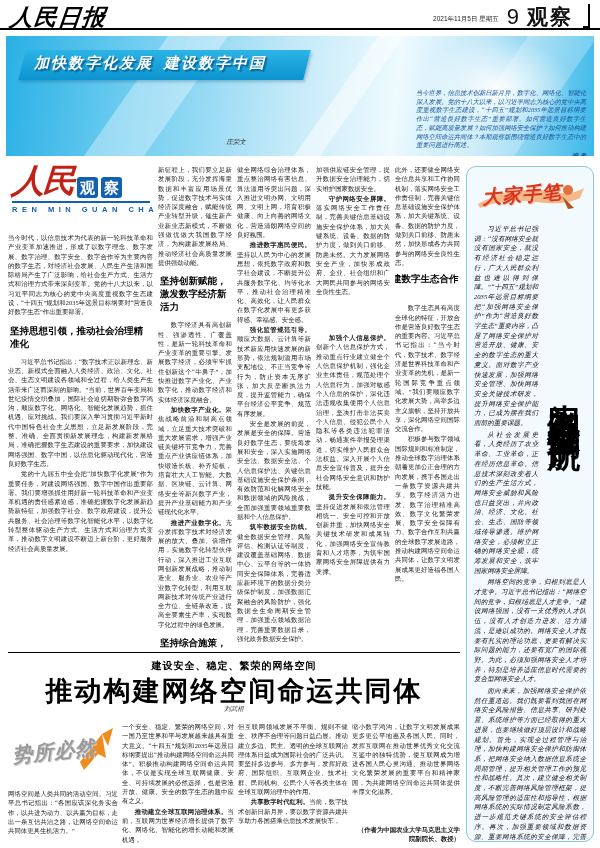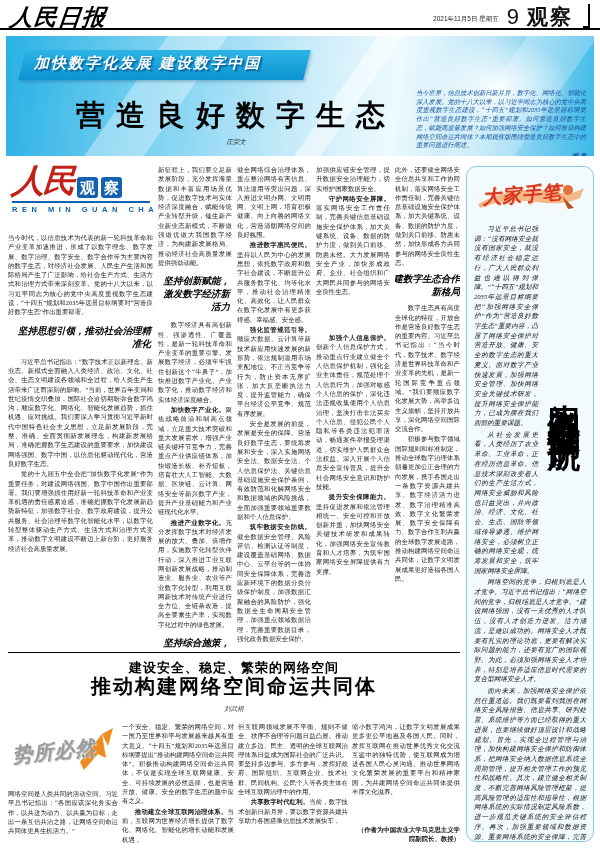--- a/index.html
+++ b/index.html
@@ -1,18 +1,18 @@
 <!DOCTYPE html>
 <html><head>
 <meta charset="utf-8">
 <style>
   html,body{margin:0;padding:0;background:#e9e9e9;}
   .page{position:relative;width:600px;height:848px;background:#ffffff;margin:0 auto;overflow:hidden;
         font-family:"Liberation Serif","DejaVu Serif",serif;color:#1a1a1a;}
-  .sans{font-family:Liberation Sans, sans-serif;}
+  .sans{font-family:Liberation Mono, monospace;}
 
   
   .masthead-name{position:absolute;left:10px;top:2px;font-size:23px;font-weight:bold;font-style:italic;
                  letter-spacing:1px;transform:skewX(-6deg);color:#000;}
   .masthead-right{position:absolute;right:10px;top:4px;display:flex;align-items:flex-end;gap:8px;}
   .masthead-date{font-size:6.5px;color:#222;padding-bottom:4px;font-family:"Liberation Sans",sans-serif;}
   .masthead-pagenum{font-size:22px;line-height:22px;color:#111;font-family:"Liberation Sans",sans-serif;}
   .masthead-section{font-size:21px;line-height:22px;font-weight:bold;color:#111;letter-spacing:2px;}
   .masthead-bracket{display:inline-block;width:5px;height:22px;border-right:2px solid #000;border-bottom:2px solid #000;margin-left:2px;}
   .hdr-rule{position:absolute;left:0;right:0;top:28px;height:2px;background:#000;}
@@ -46,42 +46,42 @@
   .rmgc-rule{height:2px;background:#1161b0;margin-top:3px;}
   .rmgc-py{font-size:7.5px;font-weight:bold;color:#1161b0;letter-spacing:4.5px;margin-top:2px;
            font-family:"Liberation Sans",sans-serif;white-space:nowrap;}
 
   
   .col{position:absolute;overflow:hidden;}
   .para{margin:0 0 1px 0;font-size:6.4px;line-height:9.3px;text-align:justify;text-indent:2em;color:#1a1a1a;}
   .para.noindent{text-indent:0;}
   .para b{font-family:"Liberation Sans","DejaVu Sans",sans-serif;}
   .subhead{font-family:"Liberation Sans","DejaVu Sans",sans-serif;font-weight:bold;font-size:9.5px;line-height:13px;
-           text-align:right;margin:7px 2px;color:#000;font-style:italic;}
+           text-align:left;margin:7px 2px;color:#000;}
   .subhead.span2{margin:5px 0 5px -79px;width:144px;background:#fff;position:relative;z-index:2;}
   .col-gap{height:36px;}
 
   
   .sidebar{position:absolute;left:466px;top:166px;width:128px;height:676px;background:#f3fafe;
            border:1px solid #8cc8e8;border-radius:10px;padding:7px 7px 6px 7px;box-sizing:border-box;overflow:hidden;}
   .djsb-logo{position:relative;height:42px;margin:2px 0 6px 0;}
   .djsb-swoosh{position:absolute;left:2px;top:6px;width:110px;height:30px;}
   .djsb-text{position:absolute;left:8px;top:6px;font-size:19px;font-weight:bold;font-style:italic;color:#d8351c;
              letter-spacing:1px;transform:rotate(-4deg);text-shadow:1px 1px 0 #f5b08e;}
   .vtitle{float:right;width:44px;height:336px;writing-mode:vertical-rl;text-orientation:upright;
           font-family:"Liberation Sans","DejaVu Sans",sans-serif;font-weight:bold;font-size:33px;letter-spacing:4px;
           color:#000;margin:4px 0 4px 4px;text-align:center;}
   .sb-para{margin:0 0 2px 0;font-size:6.6px;line-height:9.7px;text-align:justify;text-indent:2em;
            font-style:italic;color:#101010;}
 
   
   .bottom-rule{position:absolute;left:8px;top:652px;width:452px;height:1px;background:#000;}
-  .bottom-kicker{position:absolute;left:8px;top:659px;width:452px;text-align:center;font-weight:bold;font-size:13px;
+  .bottom-kicker{position:absolute;left:8px;top:659px;width:452px;text-align:center;font-weight:bold;font-size:10px;
                  font-family:Liberation Serif, serif;color:#000;letter-spacing:1px;}
-  .bottom-title{position:absolute;left:8px;top:673px;width:452px;text-align:center;font-weight:bold;font-size:20px;
+  .bottom-title{position:absolute;left:8px;top:673px;width:452px;text-align:center;font-weight:bold;font-size:27px;
                 letter-spacing:2px;color:#000;}
   .bottom-byline{position:absolute;left:8px;top:705px;width:452px;text-align:center;font-size:6.5px;font-style:italic;color:#444;}
   .ssbr-logo{position:absolute;left:10px;top:724px;width:106px;height:60px;}
   .ssbr-text{position:absolute;left:2px;top:14px;font-size:20px;font-weight:bold;font-style:italic;color:#9a9a9a;
              letter-spacing:1px;transform:rotate(-6deg);text-shadow:1px 1px 0 #cfcfcf;}
   .b-endnote{font-size:6.4px;font-weight:bold;text-align:right;margin-top:2px;}
 </style>
 </head>
 <body>
 
@@ -96,21 +96,20 @@
   </div>
   <div class="hdr-rule"></div>
 
   <div class="banner">
     <div class="glare"></div>
     <div class="streak s1"></div>
     <div class="streak s2"></div>
     <div class="streak s3"></div>
     <div class="slogan-band"></div>
     <div class="slogan-text sans">加快数字化发展  建设数字中国</div>
-    <div class="main-title sans">营造良好数字生态</div>
     <div class="main-byline">庄荣文</div>
     <div class="editor-note">
       <span>当今世界，信息技术创新日新月异，数字化、网络化、智能化深入发展。党的十八大以来，以习近平同志为核心的党中央高度重视数字生态建设，“十四五”规划和2035年远景目标纲要作出“营造良好数字生态”重要部署。如何营造良好数字生态，赋能高质量发展？如何加强网络安全保护？如何推动构建网络空间命运共同体？本期观察版围绕营造良好数字生态中的重要问题进行阐述。</span>
       <span class="sig">——编  者</span>
     </div>
   </div>
 
   <div class="rmgc">
     <div class="rmgc-row">
       <span class="rmgc-cn">人民</span>

